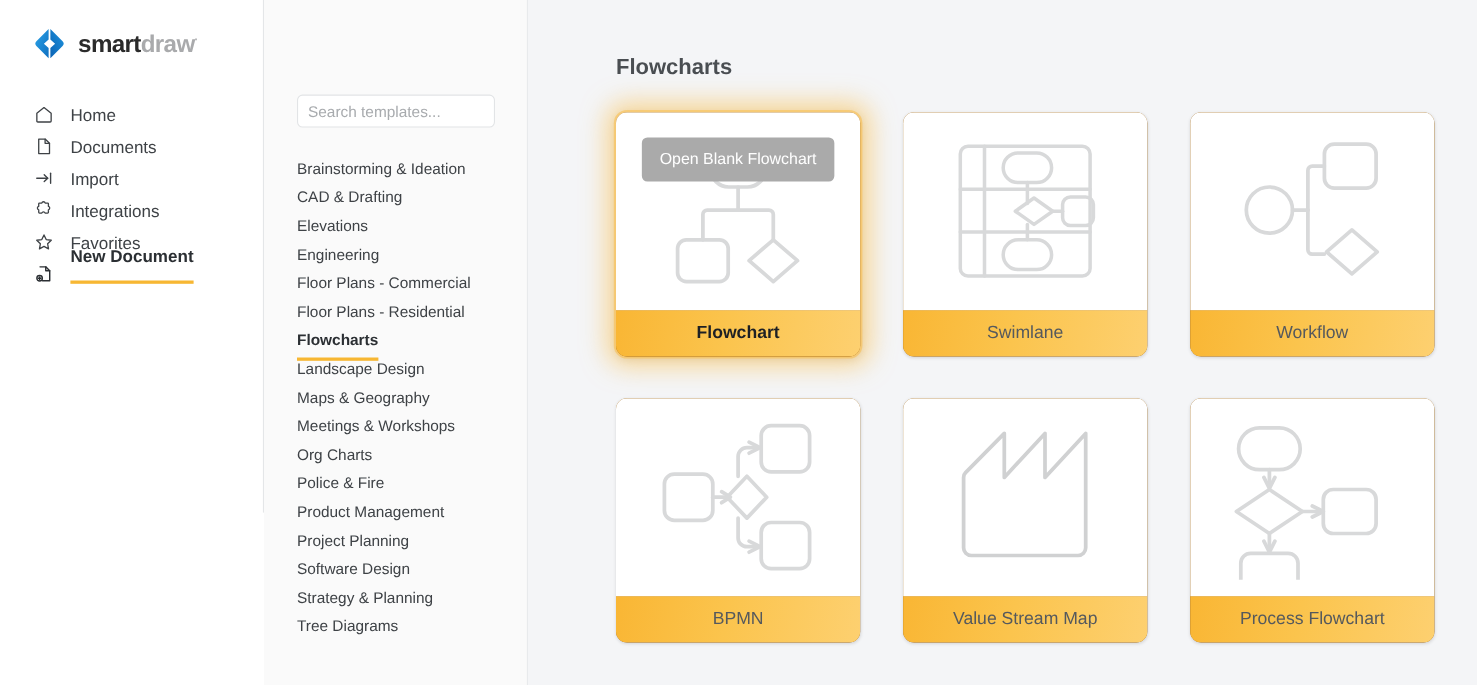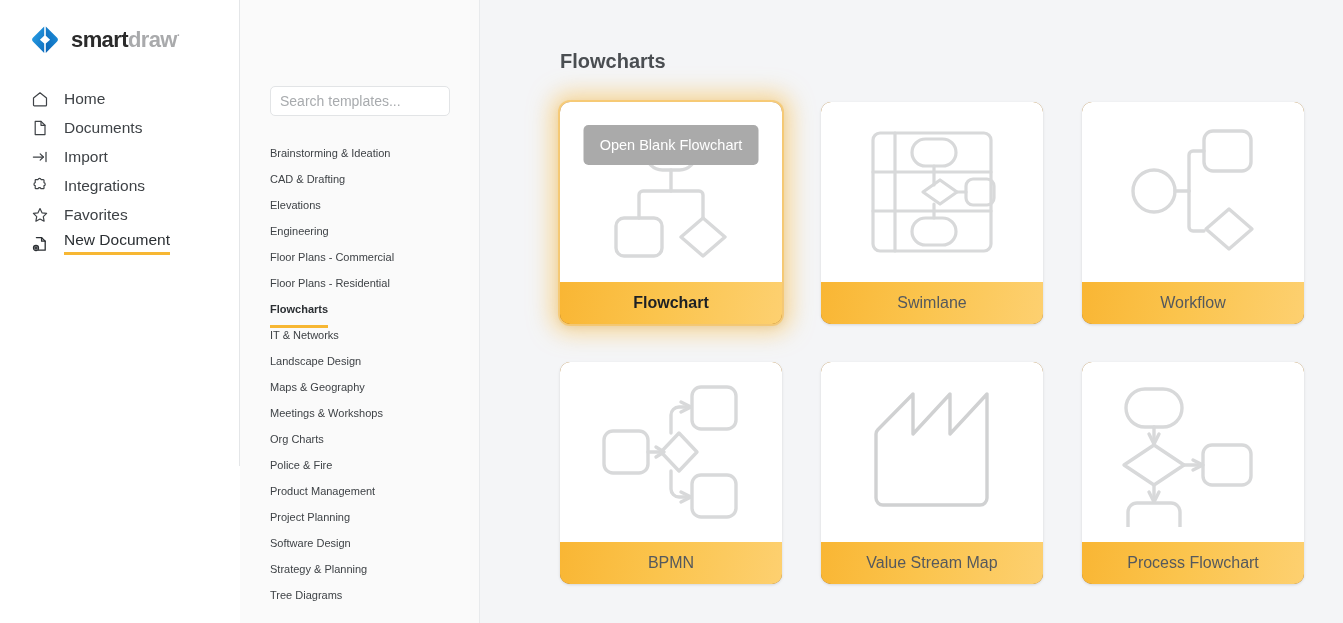--- a/index.html
+++ b/index.html
@@ -25,33 +25,33 @@
     height: 60px;
   }
   .logo-mark { width: 30px; height: 30px; flex: 0 0 30px; }
   .logo-text { font-size: 22px; font-weight: 700; letter-spacing: -0.6px; }
   .logo-text .smart { color: #2b2b2b; }
   .logo-text .draw { color: #a9aaac; }
   .logo-text .tm { color: #a9aaac; font-size: 10px; vertical-align: super; }
 
   .nav-list { margin-top: 24px; }
   .nav-item {
-    display: flex; align-items: center; gap: 15px;
+    display: flex; align-items: flex-end; gap: 15px;
     height: 29px;
     padding-left: 30px;
     color: #3e4246;
     font-size: 15.5px;
     cursor: pointer;
     position: relative;
   }
   .nav-icon { width: 19px; height: 19px; flex: 0 0 19px; display:flex; align-items:center; justify-content:center; }
   .nav-label { line-height: 1; }
   .nav-item.active .nav-label {
-    font-weight: 400; color: #2b2f33;
-    padding-bottom: 4px;
+    font-weight: 700; color: #2b2f33;
+    padding-bottom: 14px;
     border-bottom: 3px solid #f7b733;
   }
 
   
   .listpanel {
     width: 240px; flex: 0 0 240px; height: 623px;
     background: #fafafa;
     border-right: 1px solid #e8eaec;
     padding: 86px 0 0 0;
     position: relative;
@@ -73,21 +73,21 @@
     font-family: "Liberation Sans", sans-serif;
     font-size: 14px; color: #3e4246;
   }
   .searchwrap input::placeholder { color: #a8abae; }
 
   .cat-list { margin-top: 24px; }
   .cat-item {
     height: 26px;
     padding-left: 30px;
     color: #3e4246;
-    font-size: 11px;
+    font-size: 14px;
     line-height: 26px;
     cursor: pointer;
     white-space: nowrap;
   }
   .cat-item .cat-label { display: inline-block; }
   .cat-item.active .cat-label {
     font-weight: 700; color: #2b2f33;
     padding-bottom: 3px;
     border-bottom: 3px solid #f7b733;
   }
@@ -258,21 +258,20 @@
     </div>
 
     <div class="cat-list">
       <div class="cat-item"><span class="cat-label">Brainstorming &amp; Ideation</span></div>
       <div class="cat-item"><span class="cat-label">CAD &amp; Drafting</span></div>
       <div class="cat-item"><span class="cat-label">Elevations</span></div>
       <div class="cat-item"><span class="cat-label">Engineering</span></div>
       <div class="cat-item"><span class="cat-label">Floor Plans - Commercial</span></div>
       <div class="cat-item"><span class="cat-label">Floor Plans - Residential</span></div>
       <div class="cat-item active"><span class="cat-label">Flowcharts</span></div>
-      <div class="cat-item"><span class="cat-label">IT &amp; Networks</span></div>
       <div class="cat-item"><span class="cat-label">Landscape Design</span></div>
       <div class="cat-item"><span class="cat-label">Maps &amp; Geography</span></div>
       <div class="cat-item"><span class="cat-label">Meetings &amp; Workshops</span></div>
       <div class="cat-item"><span class="cat-label">Org Charts</span></div>
       <div class="cat-item"><span class="cat-label">Police &amp; Fire</span></div>
       <div class="cat-item"><span class="cat-label">Product Management</span></div>
       <div class="cat-item"><span class="cat-label">Project Planning</span></div>
       <div class="cat-item"><span class="cat-label">Software Design</span></div>
       <div class="cat-item"><span class="cat-label">Strategy &amp; Planning</span></div>
       <div class="cat-item"><span class="cat-label">Tree Diagrams</span></div>

